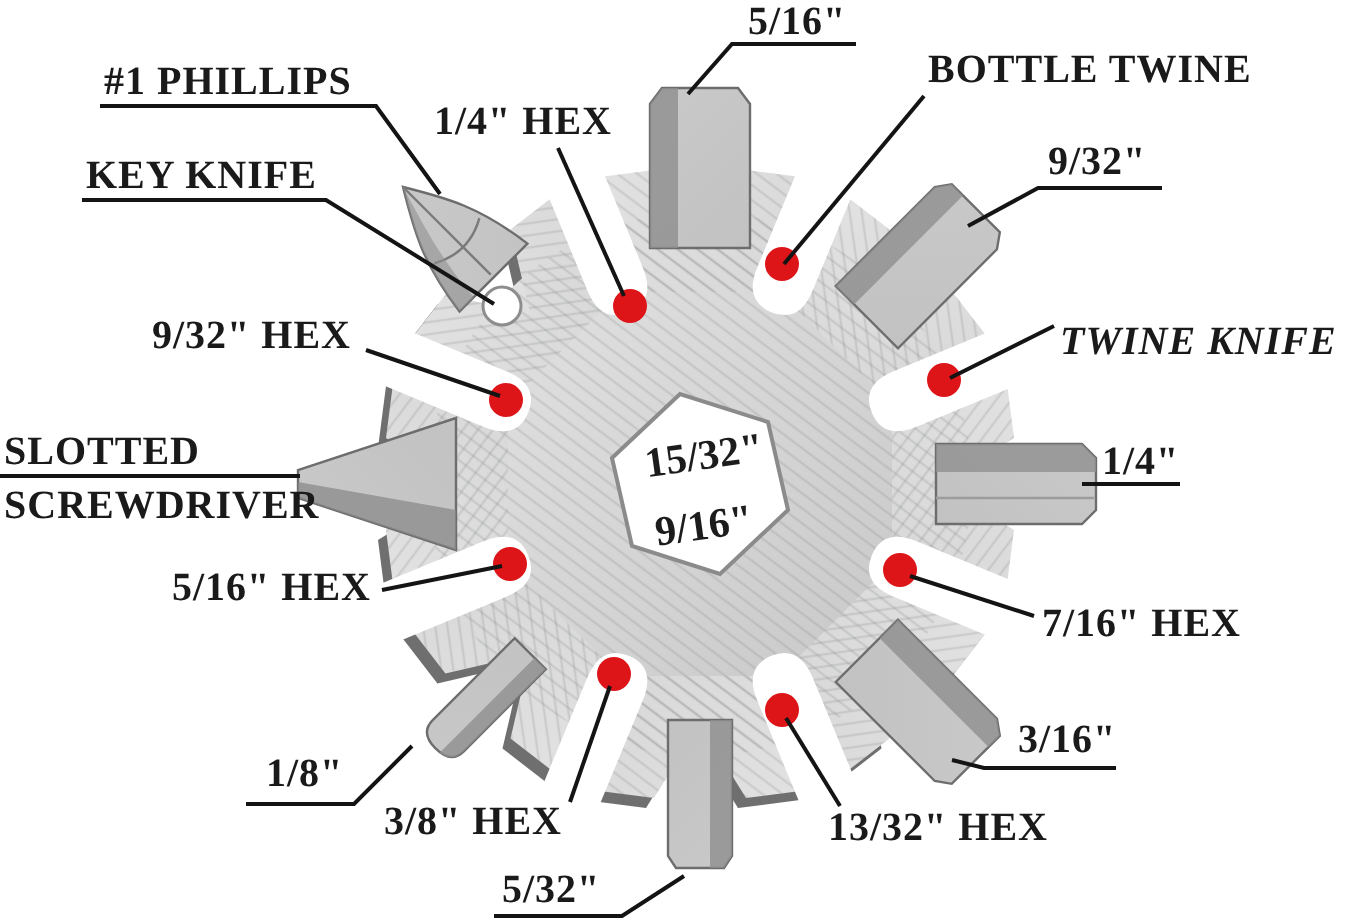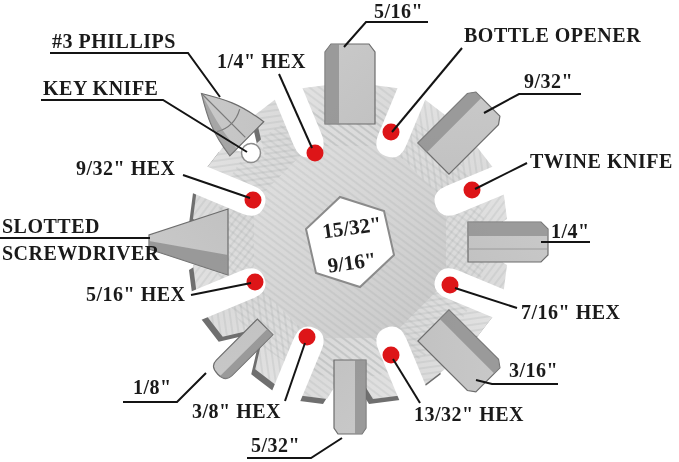--- a/index.html
+++ b/index.html
@@ -139,35 +139,35 @@
       <polyline points="476,380 492,384 558,384"></polyline>
       <polyline points="517,308 455,288"></polyline>
       <polyline points="541,242 590,242"></polyline>
       <polyline points="527,163 475,189"></polyline>
       <polyline points="484,113 519,94 581,94"></polyline>
       <polyline points="462,48 392,132"></polyline>
       <polyline points="344,47 366,22 428,22"></polyline>
     </g>
   </svg>
 
-  <div class="lbl" style="left:52px;top:31px;">#3 PHILLIPS</div>
+  <div class="lbl" style="left:52px;top:31px;">#1 PHILLIPS</div>
   <div class="lbl" style="left:217px;top:51px;">1/4" HEX</div>
   <div class="lbl" style="left:43px;top:78px;">KEY KNIFE</div>
   <div class="lbl" style="left:76px;top:158px;">9/32" HEX</div>
   <div class="lbl" style="left:2px;top:216px;">SLOTTED</div>
   <div class="lbl" style="left:2px;top:243px;">SCREWDRIVER</div>
   <div class="lbl" style="left:86px;top:284px;">5/16" HEX</div>
   <div class="lbl" style="left:133px;top:377px;">1/8"</div>
   <div class="lbl" style="left:192px;top:401px;">3/8" HEX</div>
   <div class="lbl" style="left:251px;top:435px;">5/32"</div>
   <div class="lbl" style="left:414px;top:404px;">13/32" HEX</div>
   <div class="lbl" style="left:509px;top:360px;">3/16"</div>
   <div class="lbl" style="left:521px;top:302px;">7/16" HEX</div>
   <div class="lbl" style="left:551px;top:221px;">1/4"</div>
-  <div class="lbl" style="left:530px;top:151px;">TWINE KNIFE</div>
+  <div class="lbl" style="left:530px;top:161px;font-style:italic;">TWINE KNIFE</div>
   <div class="lbl" style="left:524px;top:71px;">9/32"</div>
-  <div class="lbl" style="left:464px;top:25px;">BOTTLE OPENER</div>
+  <div class="lbl" style="left:464px;top:25px;">BOTTLE TWINE</div>
   <div class="lbl" style="left:374px;top:1px;">5/16"</div>
 
   <div class="hexlbl" style="left:352px;top:228px;">15/32"</div>
   <div class="hexlbl" style="left:352px;top:263px;">9/16"</div>
 
 </div>
 
 </body></html>

